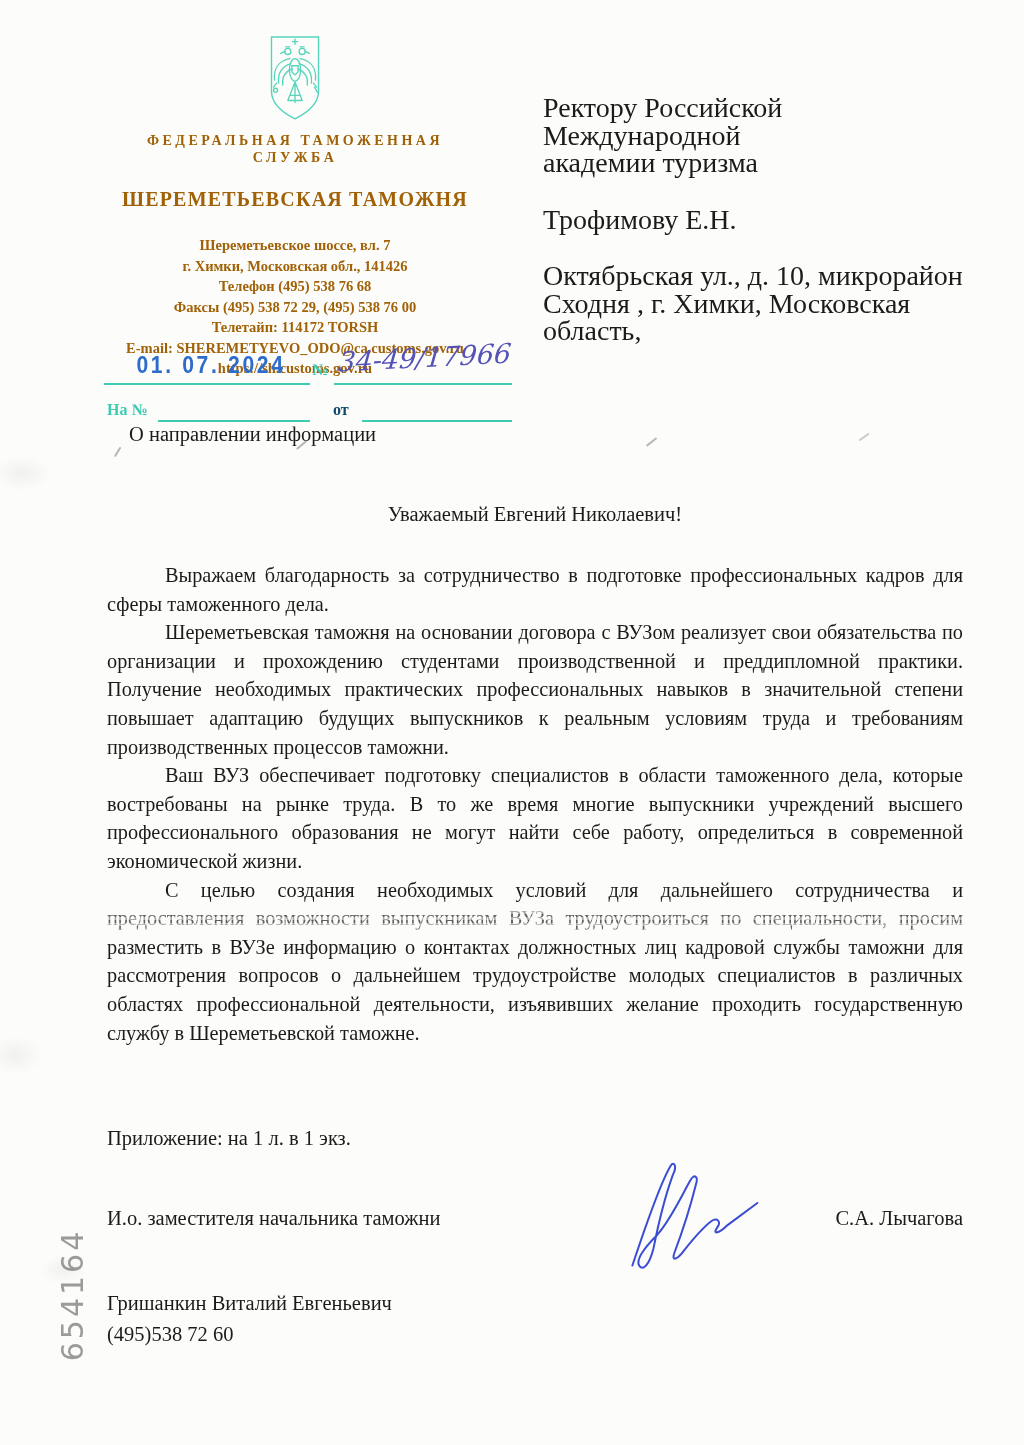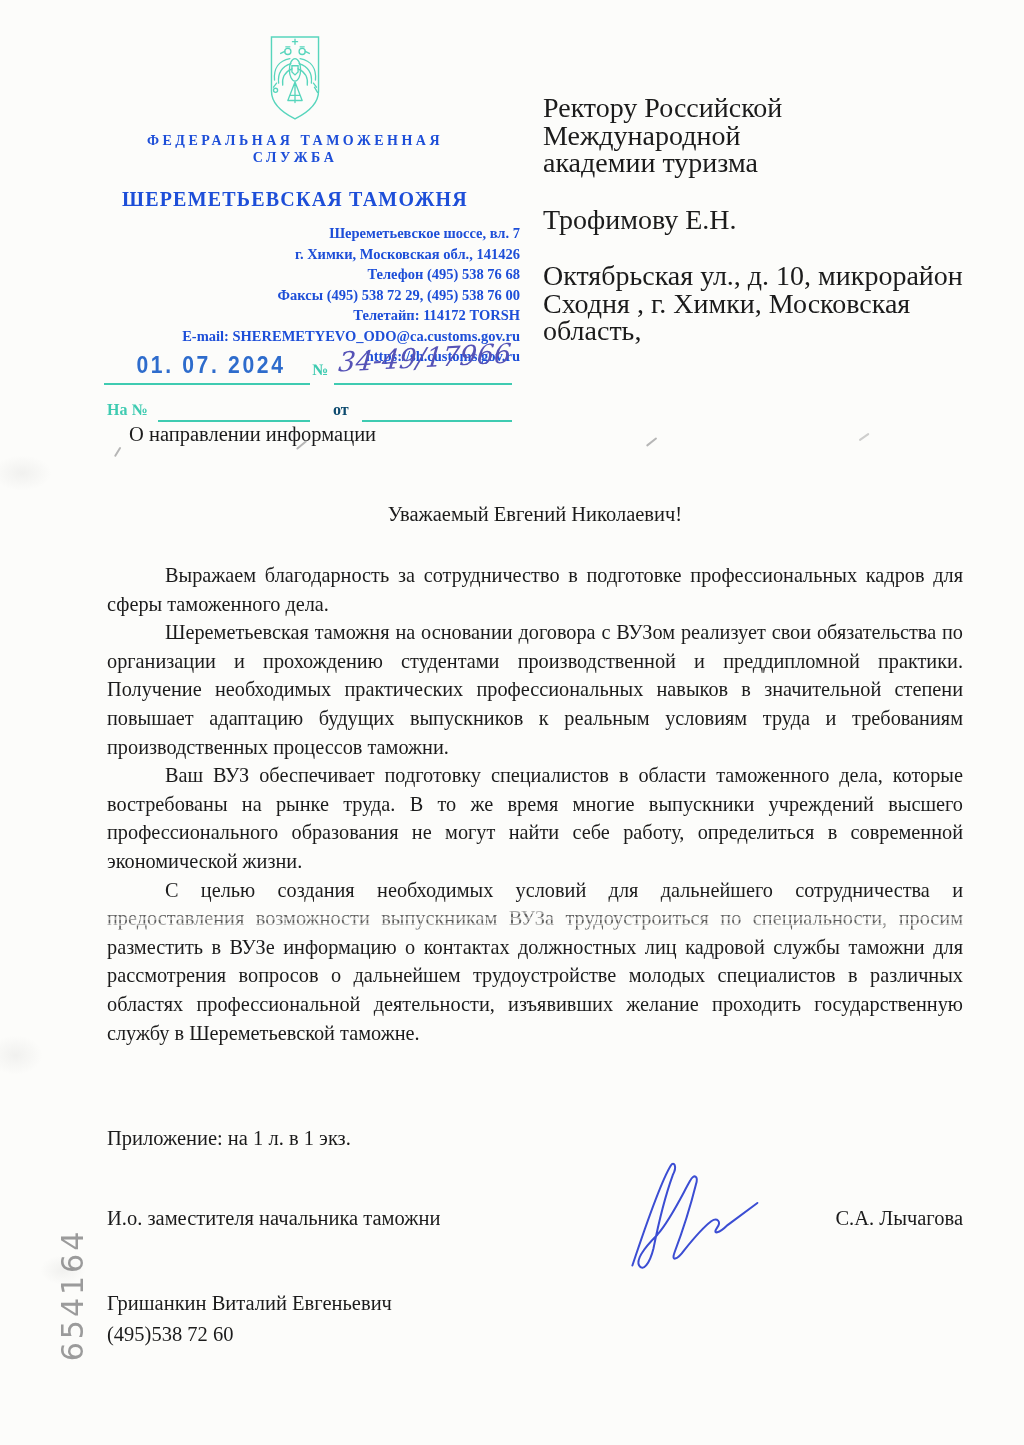--- a/index.html
+++ b/index.html
@@ -7,27 +7,27 @@
     position:relative;
     width:1024px;height:1445px;
     background:#fcfcfa;
     overflow:hidden;
     font-family:"Liberation Serif", serif;
     color:#1b1b1b;
   }
   
   .letterhead{
     position:absolute;left:70px;top:34px;width:450px;
-    text-align:center;color:#1d4ed8;
+    text-align:center;color:#a16207;
   }
   .emblem{display:block;margin:0 auto 10px auto;}
   .org-line1{font-weight:bold;font-size:14px;letter-spacing:3.5px;line-height:17px;}
   .org-line2{font-weight:bold;font-size:14px;letter-spacing:3.5px;line-height:17px;}
   .division{font-weight:bold;font-size:20px;letter-spacing:1.2px;margin-top:22px;text-align:center;}
-  .lh-address{margin-top:12px;font-weight:bold;font-size:14.5px;line-height:20.5px;text-align:right;}
+  .lh-address{margin-top:24px;font-weight:bold;font-size:14.5px;line-height:20.5px;}
   
   .ref{position:absolute;left:0;top:0;width:1024px;height:0;}
   .date-stamp{
     position:absolute;left:126px;top:351px;width:170px;text-align:center;
     font-family:"Liberation Sans",sans-serif;font-weight:bold;font-size:24px;
     color:#2e6ccc;letter-spacing:3px;transform:scaleX(.88);
   }
   .date-line{position:absolute;left:104px;top:383px;width:206px;border-bottom:2px solid #3fcbb1;}
   .num-sign{position:absolute;left:312px;top:361px;color:#3fcbb1;font-weight:bold;font-size:16px;}
   .num-line{position:absolute;left:334px;top:383px;width:178px;border-bottom:2px solid #3fcbb1;}

